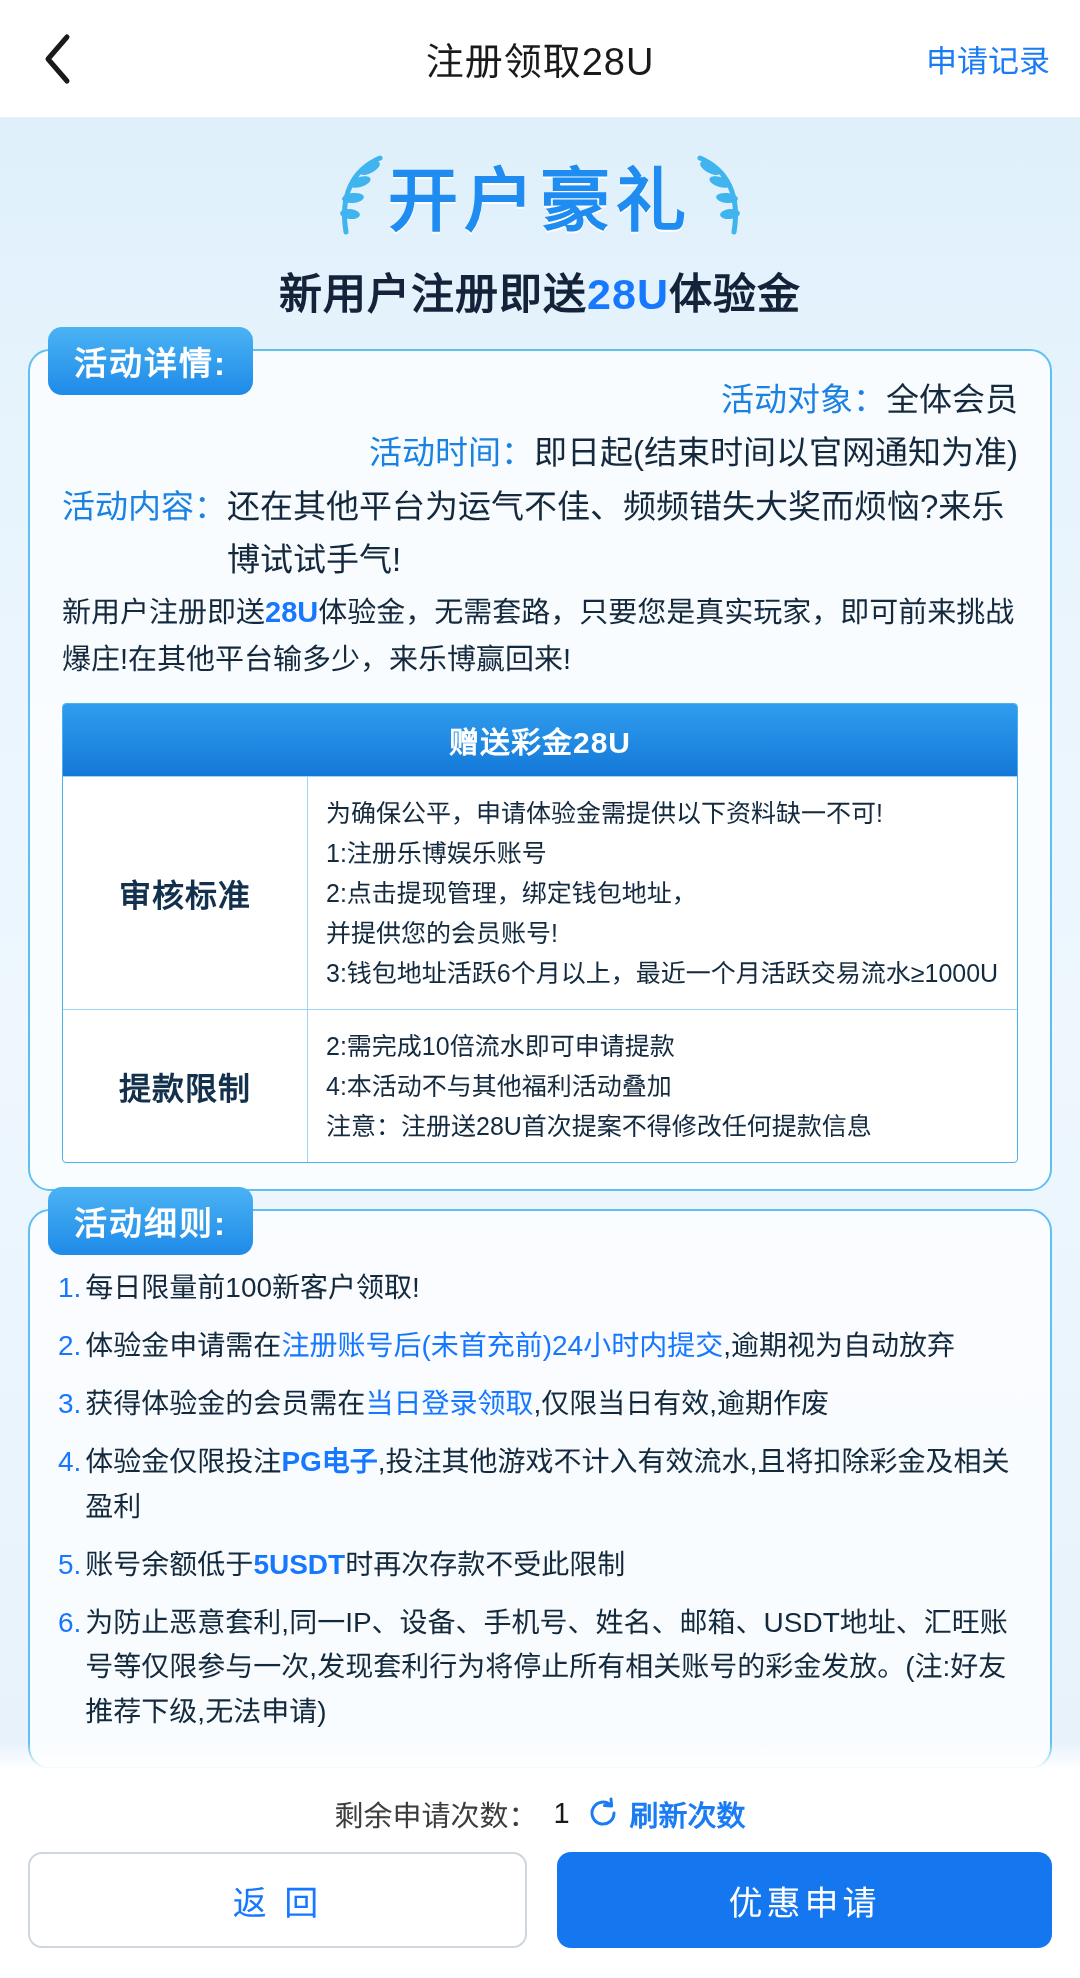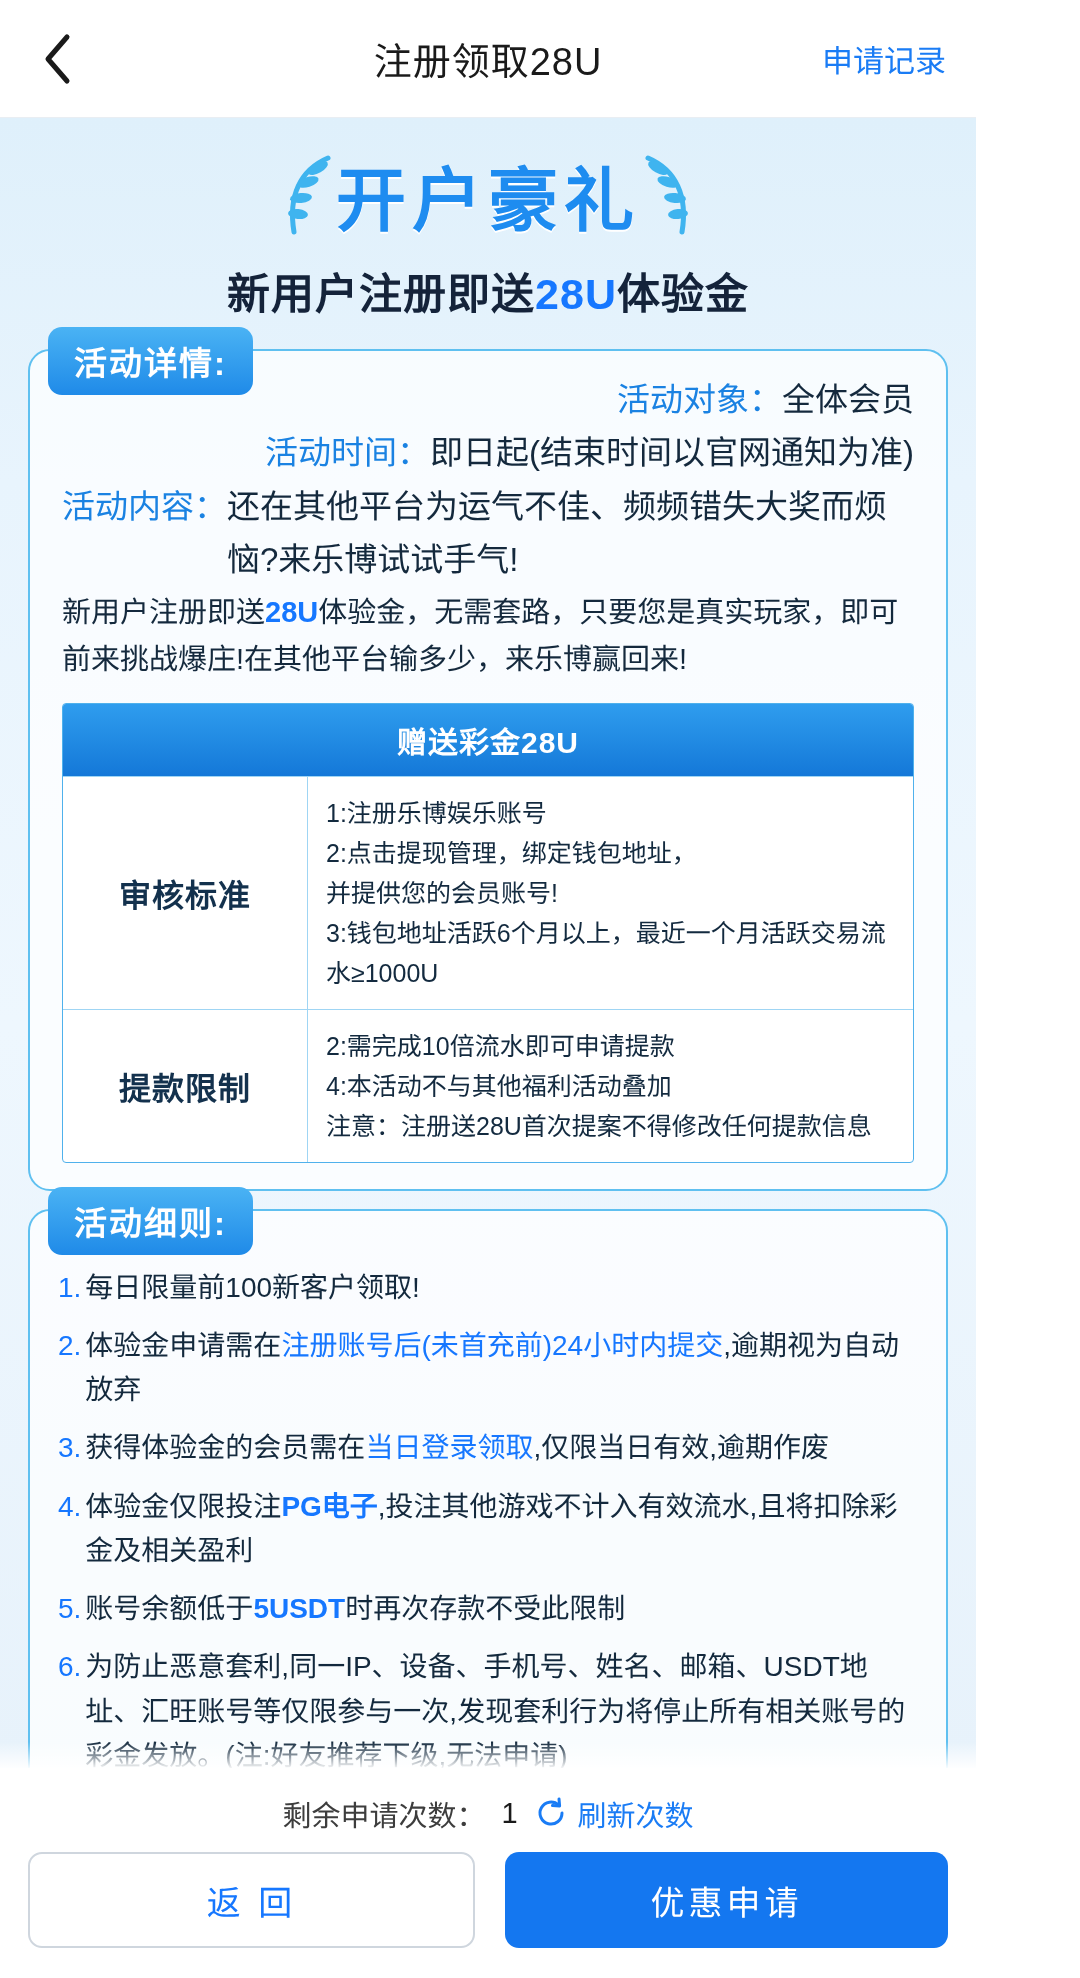--- a/index.html
+++ b/index.html
@@ -4,21 +4,21 @@
 <style>
   * { box-sizing: border-box; margin: 0; padding: 0; }
   html, body {
     width: 1080px;
     height: 1978px;
     font-family: "Liberation Sans", "DejaVu Sans", sans-serif;
     background: #ffffff;
     overflow: hidden;
   }
   .screen {
-    width: 976px;
+    width: 1080px;
     height: 1978px;
     position: relative;
     display: flex;
     flex-direction: column;
     background: #0f172a;
   }
 
   
   .header {
     height: 118px;
@@ -202,20 +202,21 @@
     color: #3d3d3d;
     padding: 6px 0 18px;
   }
   .remain-count { color: #1a1a1a; font-weight: 500; }
   .refresh {
     display: flex;
     align-items: center;
     gap: 10px;
     color: #1a7cf5;
     font-size: 29px;
+    font-weight: bold;
   }
   .btn-row { display: flex; gap: 30px; }
   .btn {
     flex: 1;
     height: 96px;
     border-radius: 14px;
     display: flex;
     align-items: center;
     justify-content: center;
     font-size: 34px;
@@ -296,20 +297,21 @@
           <span>新用户注册即送</span><span class="b">28U</span><span>体验金，无需套路，只要您是真实玩家，即可前来挑战爆庄!在其他平台输多少，来乐博赢回来!</span>
         </div>
       </div>
 
       <div class="tbl">
         <div class="tbl-head">赠送彩金28U</div>
 
         <div class="tbl-row">
           <div class="tbl-c1">审核标准</div>
           <div class="tbl-c2">
+            <p>为确保公平，申请体验金需提供以下资料缺一不可!</p>
             <p>1:注册乐博娱乐账号</p>
             <p>2:点击提现管理，绑定钱包地址，</p>
             <p>并提供您的会员账号!</p>
             <p>3:钱包地址活跃6个月以上，最近一个月活跃交易流水≥1000U</p>
           </div>
         </div>
 
         <div class="tbl-row">
           <div class="tbl-c1">提款限制</div>
           <div class="tbl-c2">

